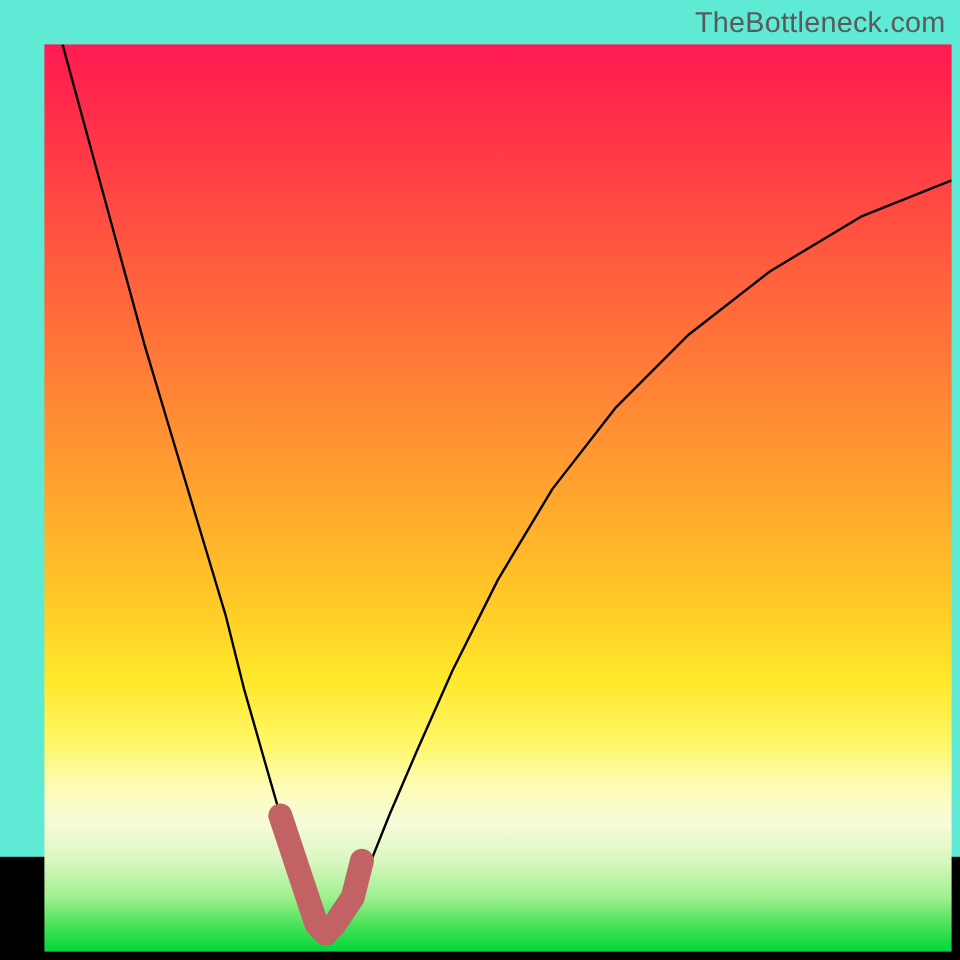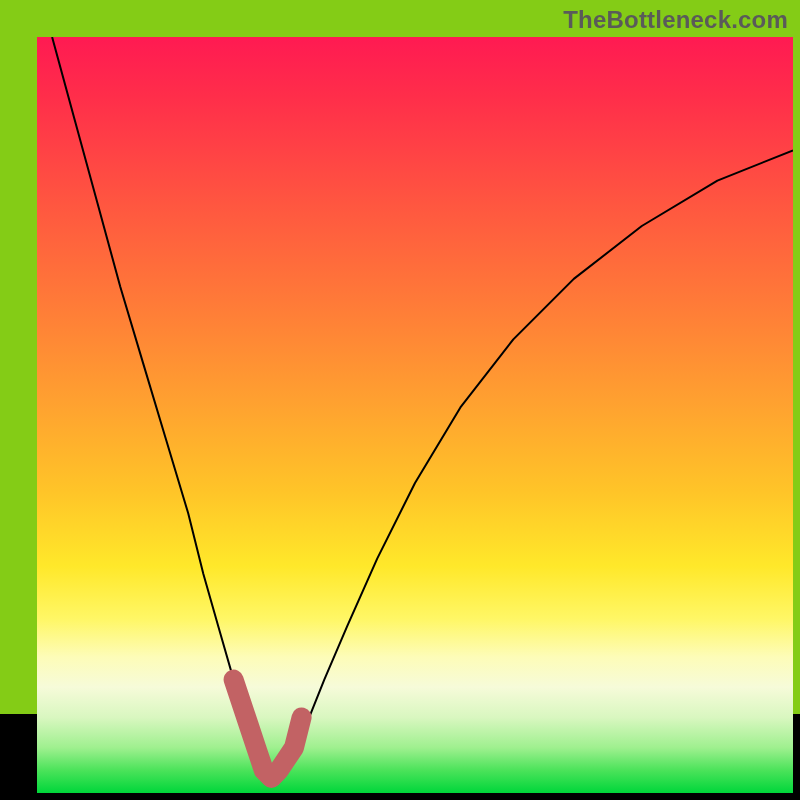--- a/index.html
+++ b/index.html
@@ -10,22 +10,21 @@
     overflow: hidden;
     background: #000;
     font-family: Arial, Helvetica, sans-serif;
   }
   .frame {
     position: absolute;
     left: 0;
     top: 0;
     width: 800px;
     height: 714px;
-    background: #84cc16;
-    font-weight: bold;
+    background: #5eead4;
   }
   .plot-area {
     position: absolute;
     left: 37px;
     top: 37px;
     width: 756px;
     height: 756px;
     
     background: linear-gradient(
       to bottom,

